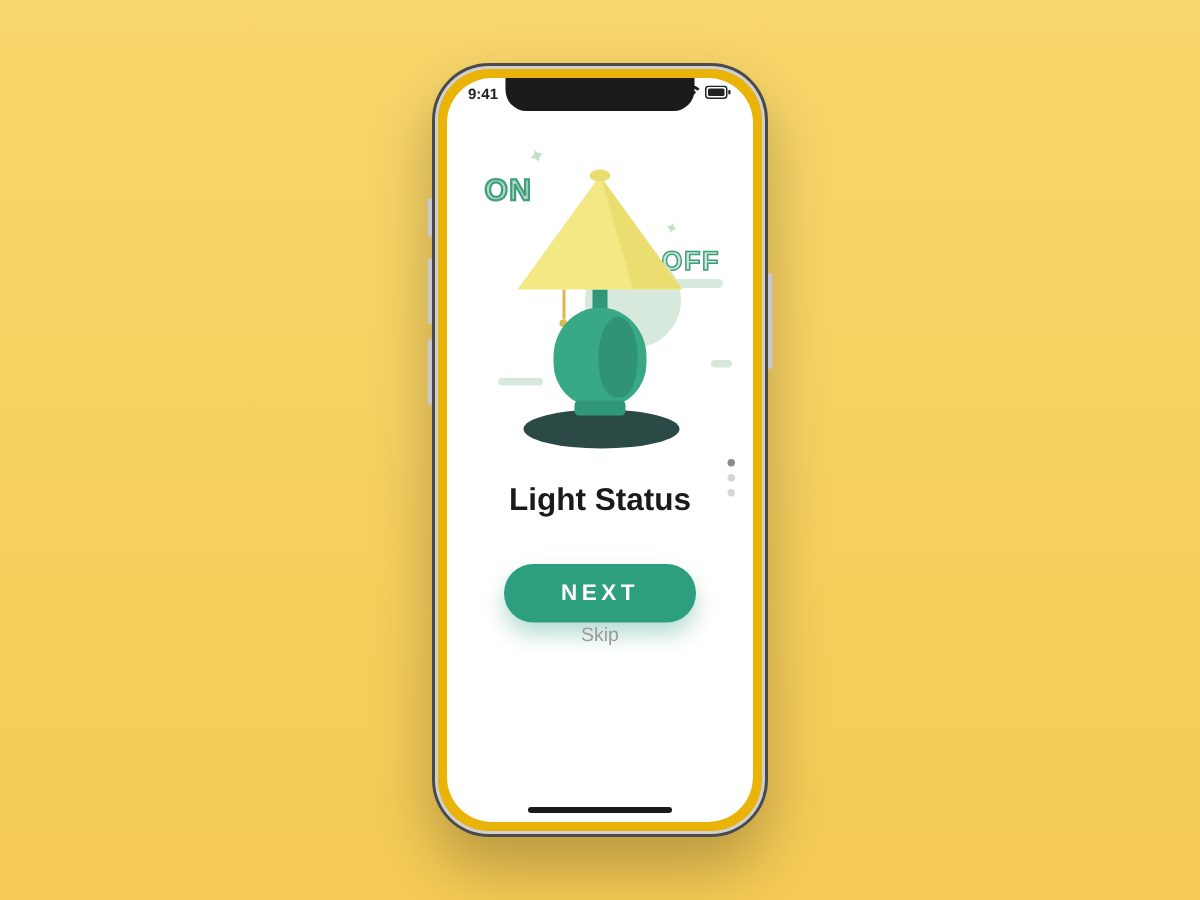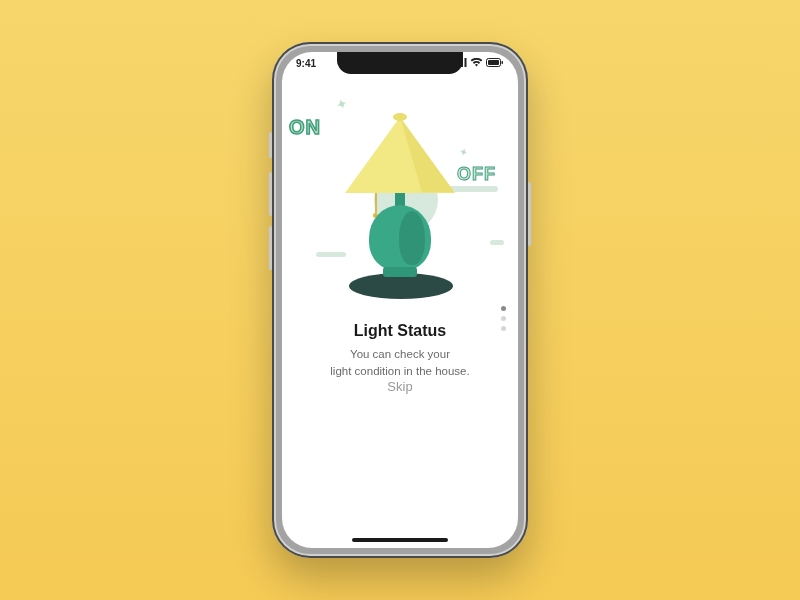--- a/index.html
+++ b/index.html
@@ -7,23 +7,23 @@
     width: 800px;
     height: 600px;
     background: linear-gradient(180deg, #f7d66b 0%, #f5ca55 100%);
     display: flex;
     align-items: center;
     justify-content: center;
     font-family: -apple-system, BlinkMacSystemFont, "Segoe UI", Helvetica, Arial, sans-serif;
     overflow: hidden;
   }
   .phone {
-    width: 256px;
+    width: 224px;
     height: 516px;
-    background: #a3a3a3;
+    background: #eab308;
     border-radius: 38px;
     padding: 10px;
     position: relative;
     box-shadow: 0 20px 40px rgba(0,0,0,0.25), inset 0 0 0 2px #4a4a4a, inset 0 0 0 4px #d0d0d0;
   }
   .side-btn {
     position: absolute;
     background: #c8c8c8;
     border-radius: 2px;
   }
@@ -82,21 +82,21 @@
     display: flex;
     align-items: center;
     justify-content: center;
   }
   .on-label, .off-label {
     position: absolute;
     font-weight: 800;
     letter-spacing: 1px;
   }
   .on-label {
-    left: 7px;
+    left: 25px;
     top: 30px;
     font-size: 20px;
     color: #b9d9c2;
     -webkit-text-stroke: 1.5px #3ea07d;
   }
   .off-label {
     right: 22px;
     top: 78px;
     font-size: 18px;
     color: #d0e6d6;
@@ -221,21 +221,21 @@
     flex-direction: column;
     gap: 5px;
   }
   .dot {
     width: 5px; height: 5px;
     background: #d6d6d6;
     border-radius: 50%;
   }
   .dot.active { background: #8a8a8a; }
   .heading {
-    font-size: 16px;
+    font-size: 21px;
     font-weight: 800;
     color: #1a1a1a;
     margin-top: 6px;
     text-align: center;
   }
   .subtext {
     font-size: 11.5px;
     color: #6b6b6b;
     text-align: center;
     line-height: 1.45;
@@ -333,21 +333,20 @@
         </div>
       </div>
 
       <div class="dots">
         <div class="dot active"></div>
         <div class="dot"></div>
         <div class="dot"></div>
       </div>
 
       <h1 class="heading">Light Status</h1>
-      <p class="subtext">You can check your
-light condition in the house.</p>
-
+
+      <button class="next-btn">NEXT</button>
       <button class="skip-link">Skip</button>
 
       <div class="home-indicator"></div>
     </div>
   </div>
 </div>
 
 </body></html>

